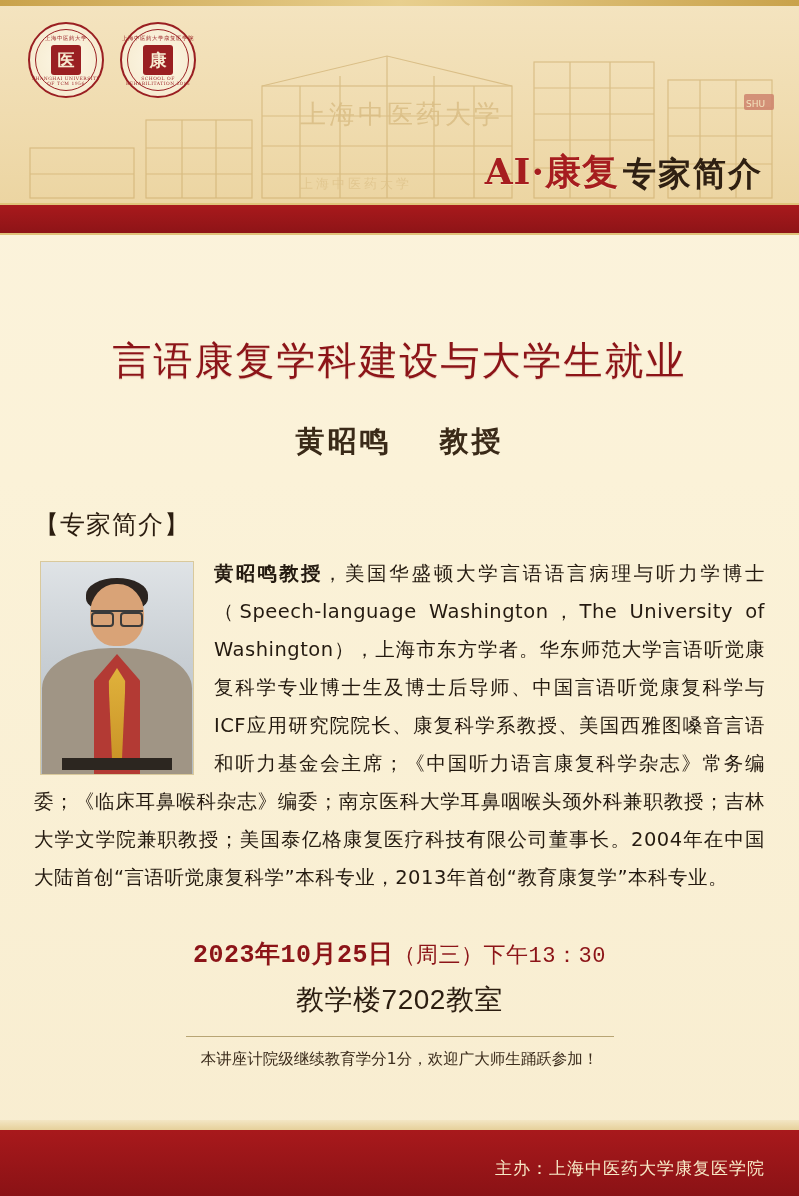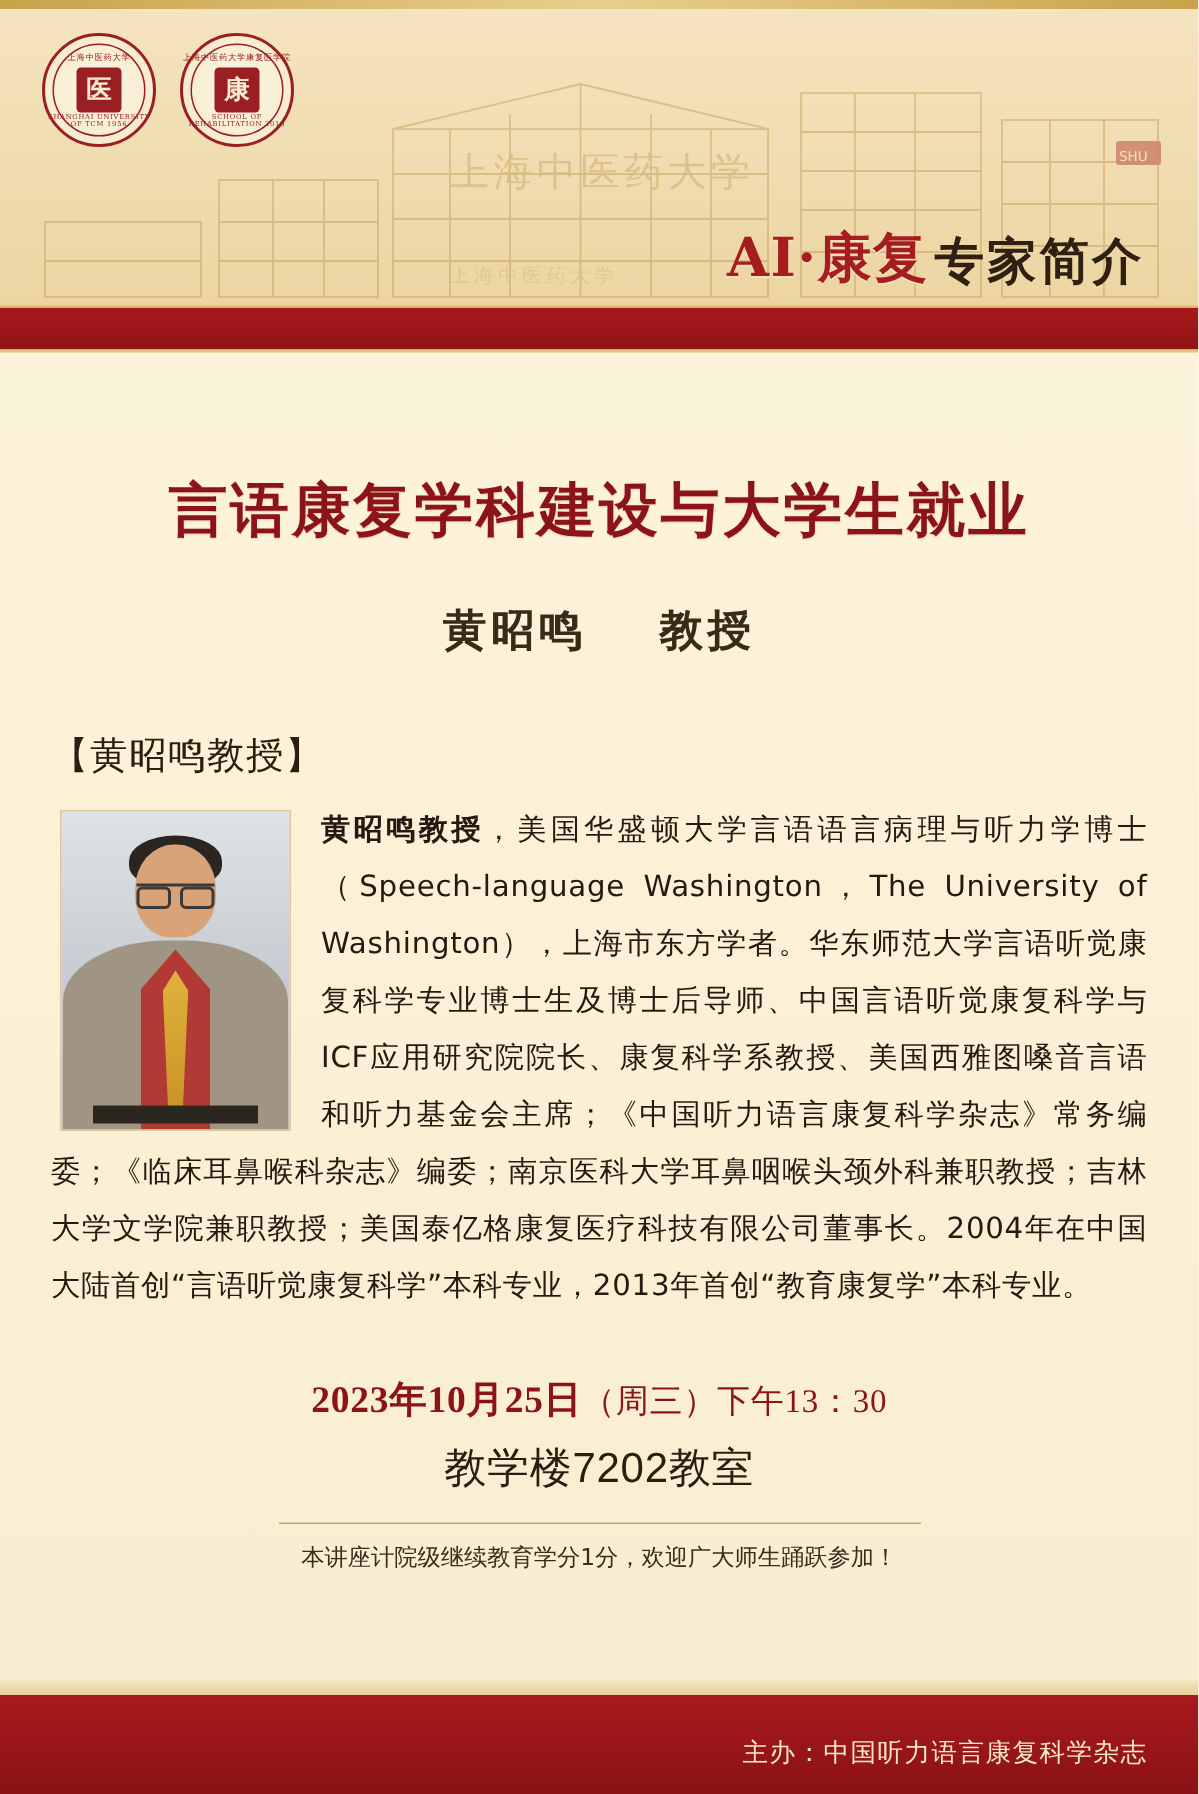--- a/index.html
+++ b/index.html
@@ -127,24 +127,24 @@
     border-bottom: 2px solid #e0c279;
   }
 
   
   .body-wrap {
     position: relative;
     padding: 0 34px;
     box-sizing: border-box;
   }
   .title-main {
-    margin-top: 78px;
+    margin-top: 99px;
     text-align: center;
     font-size: 39px;
-    font-weight: bold;
+    font-weight: normal;
     letter-spacing: 2px;
     font-family: "DejaVu Serif", serif;
     color: #8c1418;
     text-shadow: 0 1px 1px rgba(140,20,24,0.18);
   }
   .speaker-line {
     margin-top: 34px;
     text-align: center;
     font-size: 29px;
     letter-spacing: 3px;
@@ -267,21 +267,21 @@
   
   .event-block {
     margin-top: 40px;
     text-align: center;
     clear: both;
   }
   .event-datetime {
     font-size: 25px;
     font-weight: bold;
     color: #8c1418;
-    font-family: Liberation Serif, serif;
+    font-family: Liberation Mono, monospace;
     letter-spacing: 0.5px;
     text-align: center;
   }
   .event-datetime .weak {
     font-weight: normal;
     font-size: 22px;
   }
   .event-place {
     margin-top: 11px;
     font-size: 28px;
@@ -399,21 +399,21 @@
   <div class="body-wrap">
 
     <div class="title-main">言语康复学科建设与大学生就业</div>
 
     <div class="speaker-line">
       <span>黄昭鸣</span>
       <span class="gap"></span>
       <span>教授</span>
     </div>
 
-    <div class="section-label">【黄昭鸣教授】</div>
+    <div class="section-label">【专家简介】</div>
 
     <div class="bio-block">
       <div class="portrait">
         <div class="p-body"></div>
         <div class="p-shirt"></div>
         <div class="p-tie"></div>
         <div class="p-belt"></div>
         <div class="p-hair"></div>
         <div class="p-head"></div>
         <div class="p-glasses"></div>
@@ -426,16 +426,16 @@
         <span>2023年10月25日</span><span class="weak">（周三）下午13：30</span>
       </div>
       <div class="event-place">教学楼7202教室</div>
       <div class="divider"></div>
       <div class="event-note">本讲座计院级继续教育学分1分，欢迎广大师生踊跃参加！</div>
     </div>
   </div>
 
   <div class="footer">
     <div class="footer-gold-strip"></div>
-    <div class="footer-text">主办：中国听力语言康复科学杂志</div>
+    <div class="footer-text">主办：上海中医药大学康复医学院</div>
   </div>
 
 </div>
 
 </body></html>

